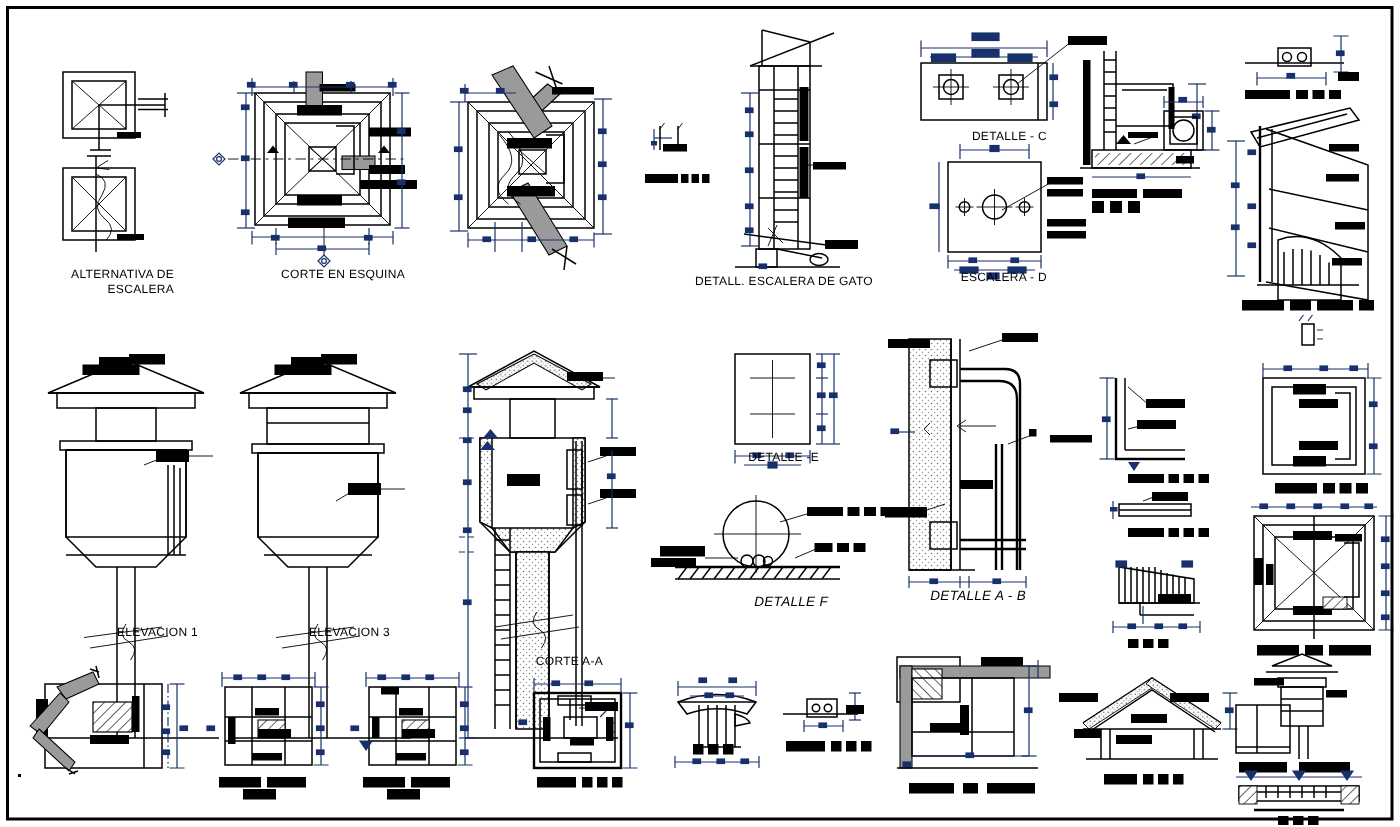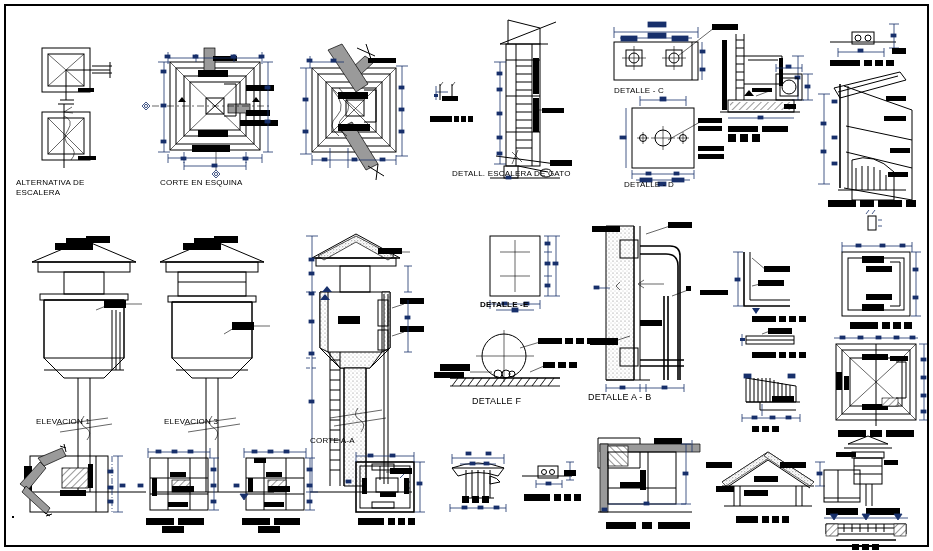--- a/index.html
+++ b/index.html
@@ -8,24 +8,24 @@
   #sheet{
     position:relative;width:933px;height:551px;background:#fff;
     box-sizing:border-box;overflow:hidden;
   }
   .frame{
     position:absolute;left:4px;top:4px;width:925px;height:543px;
     border:2px solid #000;box-sizing:border-box;pointer-events:none;
   }
   .cap{
     position:absolute;color:#000;font-family:"Liberation Sans",sans-serif;
-    font-size:8px;letter-spacing:.2px;text-align:left;line-height:10px;
+    font-size:8px;letter-spacing:.2px;text-align:right;line-height:10px;
     white-space:pre-line;
   }
-  .cap.big{font-size:9px;}
+  .cap.big{font-size:9px;font-style:italic;}
   svg{position:absolute;left:0;top:0;overflow:visible;}
   
   .k{stroke:#000;fill:none;stroke-width:1;}
   .k2{stroke:#000;fill:none;stroke-width:1.6;}
   .kt{stroke:#000;fill:none;stroke-width:.6;}
   .b{stroke:#18306b;fill:none;stroke-width:.8;}
   .bf{fill:#18306b;}
   .kf{fill:#000;}
   .gf{fill:#9a9a9a;stroke:#000;stroke-width:.7;}
   .hatchwall{fill:url(#dots);stroke:#000;stroke-width:1;}
@@ -1118,24 +1118,24 @@
 
     <g>
       <rect class="kf" x="12" y="516" width="2" height="2"></rect>
     </g>
 
   </svg>
 
   <div class="cap" style="left:16px;top:178px;width:100px;">ALTERNATIVA DE
 ESCALERA</div>
   <div class="cap" style="left:160px;top:178px;width:110px;">CORTE EN ESQUINA</div>
-  <div class="cap" style="left:452px;top:169px;width:130px;">DETALL. ESCALERA DE GATO</div>
+  <div class="cap" style="left:452px;top:183px;width:130px;">DETALL. ESCALERA DE GATO</div>
   <div class="cap" style="left:614px;top:86px;width:84px;">DETALLE - C</div>
-  <div class="cap" style="left:624px;top:180px;width:74px;">DETALLE - D</div>
-  <div class="cap" style="left:480px;top:300px;width:66px;font-weight:bold;">DETALLE -E</div>
+  <div class="cap" style="left:624px;top:180px;width:74px;">ESCALERA - D</div>
+  <div class="cap" style="left:480px;top:300px;width:66px;">DETALLE -E</div>
   <div class="cap big" style="left:472px;top:396px;width:80px;">DETALLE F</div>
   <div class="cap big" style="left:588px;top:392px;width:96px;">DETALLE A - B</div>
   <div class="cap" style="left:36px;top:417px;width:96px;">ELEVACION 1</div>
   <div class="cap" style="left:164px;top:417px;width:96px;">ELEVACION 3</div>
   <div class="cap" style="left:310px;top:436px;width:92px;">CORTE A-A</div>
 
   <div class="frame"></div>
 </div>
 
 </body></html>

